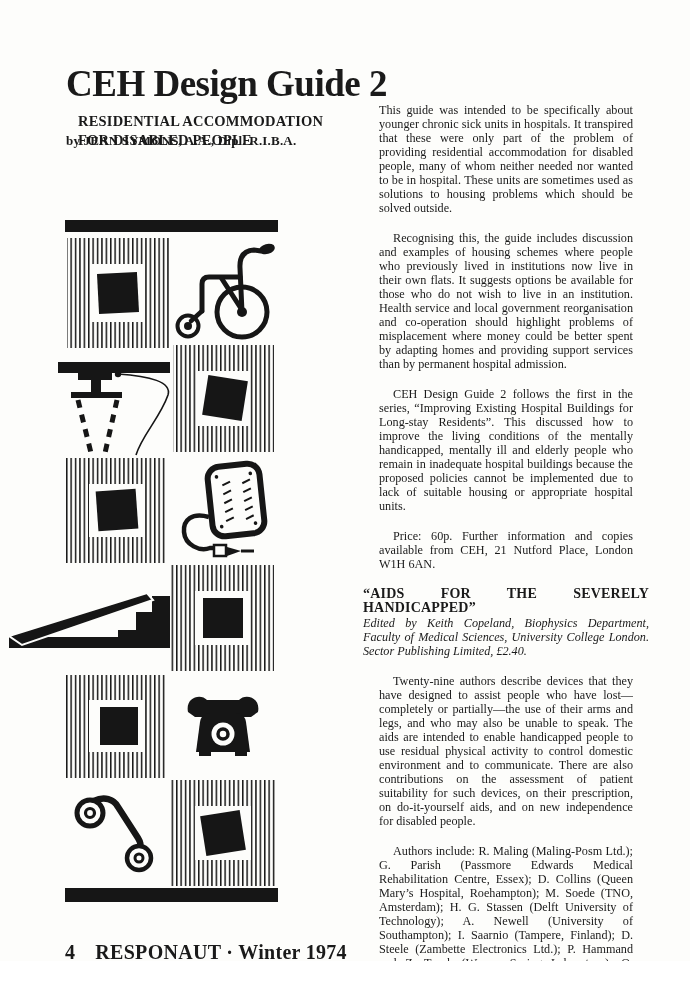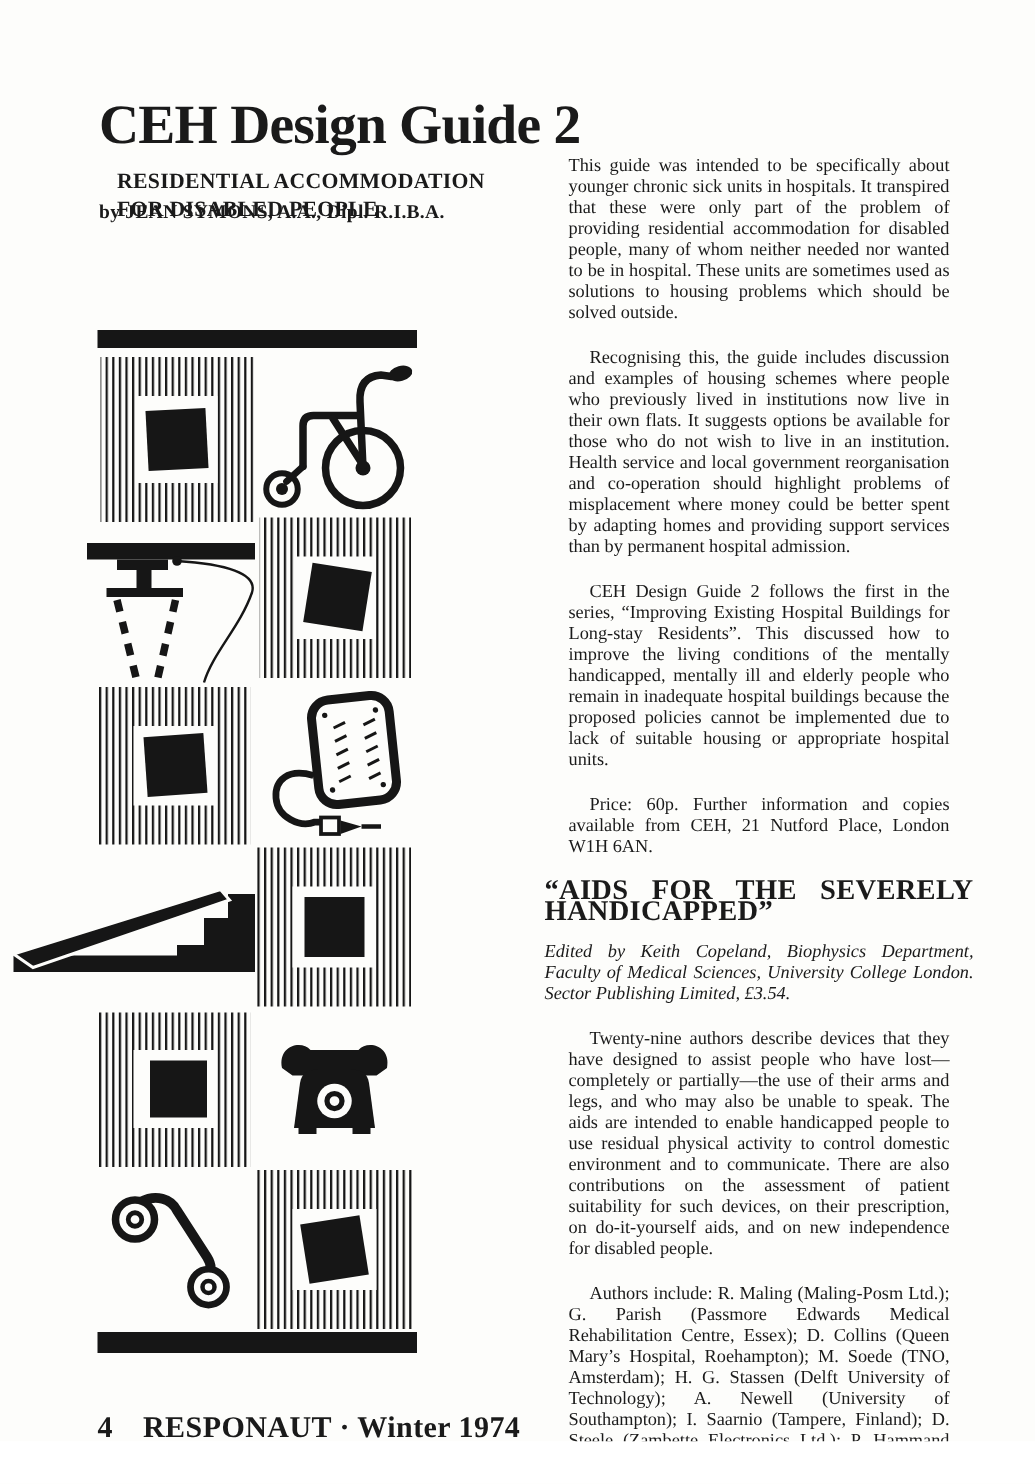--- a/index.html
+++ b/index.html
@@ -22,21 +22,21 @@
     position:absolute; left:66px; top:133px;
     font-size:13px; font-weight:bold; letter-spacing:0.2px; white-space:nowrap;
   }
   .right-col {
     position:absolute; left:363px; top:87px; width:286px;
     font-size:12.2px; line-height:14px; text-align:justify;
   }
   .para { margin:16px; text-indent:14px; }
   .para.first { text-indent:0; }
   .aids-heading {
-    margin:8px 0 12px 0; font-size:19px; font-weight:bold; letter-spacing:0.2px;
+    margin:8px 0 1px 0; font-size:14px; font-weight:bold; letter-spacing:0.2px;
   }
   .aids-credit { margin:0; font-style:italic; text-align:justify; }
   .illustration {
     position:absolute; left:0px; top:218px; width:350px; height:690px;
   }
   .footer {
     position:absolute; left:65px; top:941px;
     font-size:20px; font-weight:bold; letter-spacing:0.3px; white-space:nowrap;
   }
   .footer .num { display:inline-block; margin-right:20px; }
@@ -170,21 +170,21 @@
     <rect x="65" y="670" width="213" height="14" fill="#161616"></rect>
   </svg>
 
   <div class="right-col">
     <p class="para first">This guide was intended to be specifically about younger chronic sick units in hospitals. It transpired that these were only part of the problem of providing residential accommodation for disabled people, many of whom neither needed nor wanted to be in hospital. These units are sometimes used as solutions to housing problems which should be solved outside.</p>
     <p class="para">Recognising this, the guide includes discussion and examples of housing schemes where people who previously lived in institutions now live in their own flats. It suggests options be available for those who do not wish to live in an institution. Health service and local government reorganisation and co-operation should highlight problems of misplacement where money could be better spent by adapting homes and providing support services than by permanent hospital admission.</p>
     <p class="para">CEH Design Guide 2 follows the first in the series, “Improving Existing Hospital Buildings for Long-stay Residents”. This discussed how to improve the living conditions of the mentally handicapped, mentally ill and elderly people who remain in inadequate hospital buildings because the proposed policies cannot be implemented due to lack of suitable housing or appropriate hospital units.</p>
     <p class="para">Price: 60p. Further information and copies available from CEH, 21 Nutford Place, London W1H 6AN.</p>
 
     <h2 class="aids-heading">“AIDS FOR THE SEVERELY HANDICAPPED”</h2>
-    <p class="aids-credit">Edited by Keith Copeland, Biophysics Department, Faculty of Medical Sciences, University College London. Sector Publishing Limited, £3.54.</p>
+    <p class="aids-credit">Edited by Keith Copeland, Biophysics Department, Faculty of Medical Sciences, University College London. Sector Publishing Limited, £2.40.</p>
     <p class="para">Twenty-nine authors describe devices that they have designed to assist people who have lost—completely or partially—the use of their arms and legs, and who may also be unable to speak. The aids are intended to enable handicapped people to use residual physical activity to control domestic environment and to communicate. There are also contributions on the assessment of patient suitability for such devices, on their prescription, on do-it-yourself aids, and on new independence for disabled people.</p>
     <p class="para">Authors include: R. Maling (Maling-Posm Ltd.); G. Parish (Passmore Edwards Medical Rehabilitation Centre, Essex); D. Collins (Queen Mary’s Hospital, Roehampton); M. Soede (TNO, Amsterdam); H. G. Stassen (Delft University of Technology); A. Newell (University of Southampton); I. Saarnio (Tampere, Finland); D. Steele (Zambette Electronics Ltd.); P. Hammand and Z. Torok (Warren Spring Laboratory); O. Butler (University of Sheffield); O. Z. Roy and J. R. Charbonneau (NRC, Ottawa, Canada); H. Lowe and T. Churchill (University of Cambridge); G. Brunn (University of Denmark, Lyngby); R. Jefcoate (Mursley, North Bucks.); N. Ring (Chailey Heritage, Lewes).</p>
   </div>
 
   <div class="footer">
     <span class="num">4</span><span>RESPONAUT · Winter 1974</span>
   </div>
 
 </div>
 

